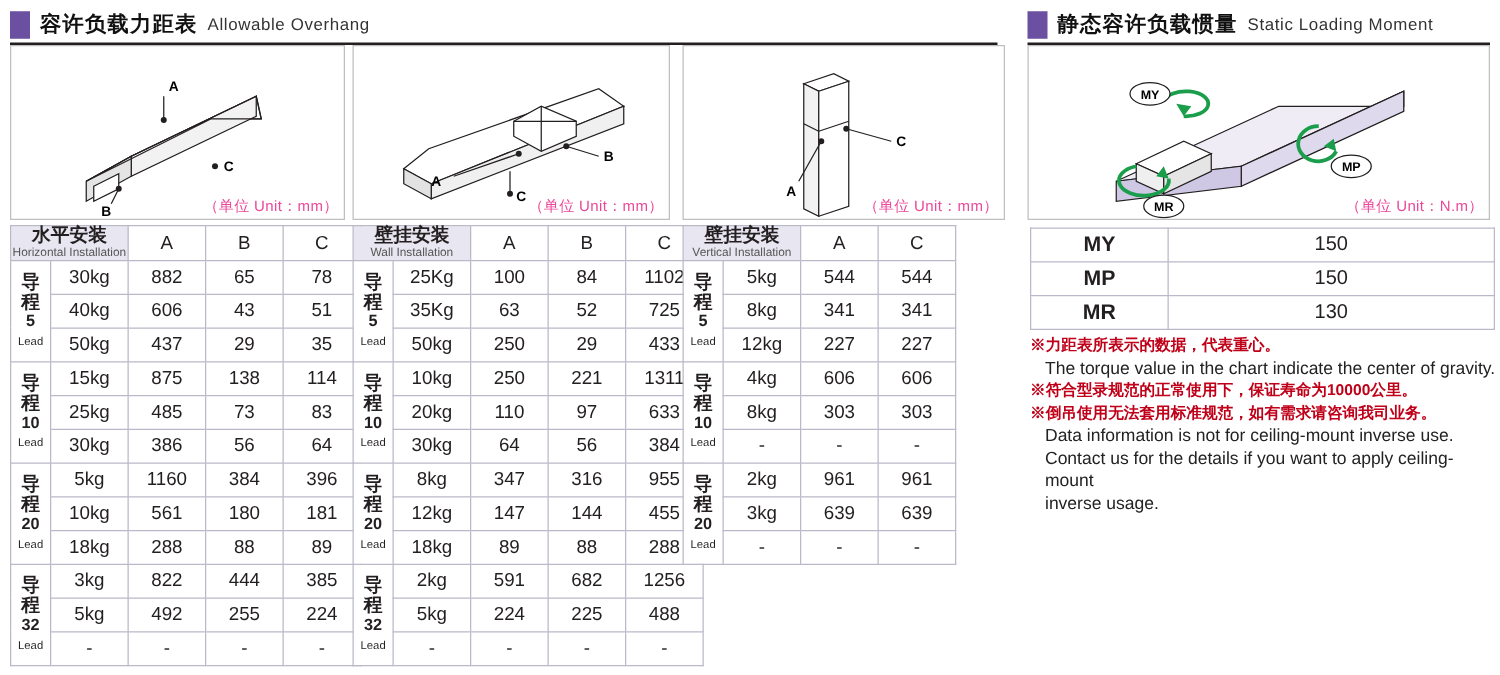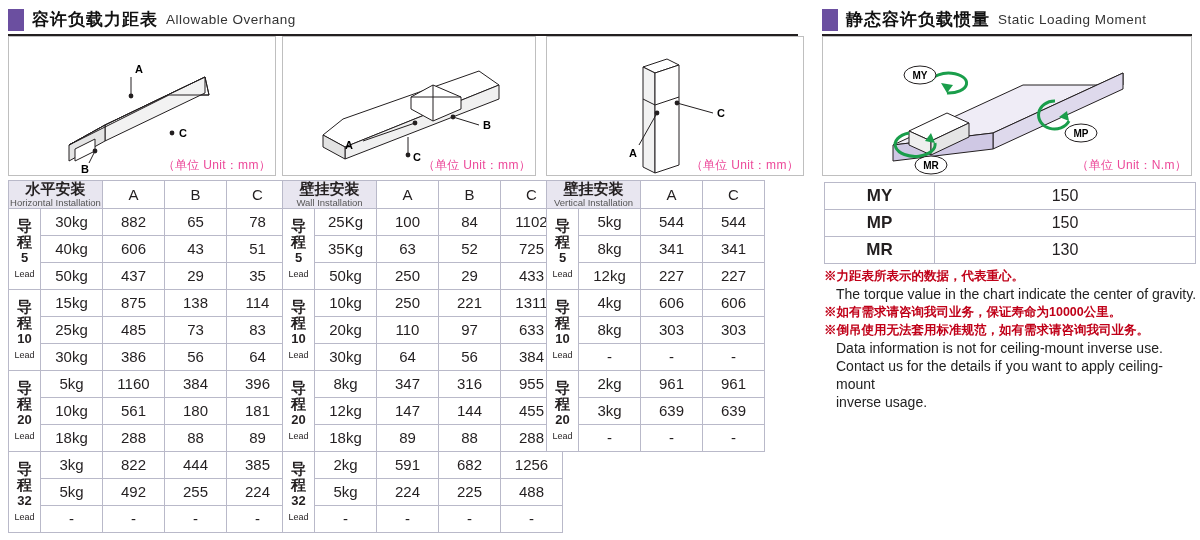--- a/index.html
+++ b/index.html
@@ -445,21 +445,21 @@
         </tr>
       </tbody>
     </table>
 
   <div class="notes" id="notes-block">
       <div class="note">
         <div class="note-cn">※力距表所表示的数据，代表重心。</div>
         <div class="note-en">The torque value in the chart indicate the center of gravity.</div>
       </div>
       <div class="note">
-        <div class="note-cn">※如有需求请咨询我司业务，保证寿命为10000公里。</div>
+        <div class="note-cn">※符合型录规范的正常使用下，保证寿命为10000公里。</div>
       </div>
       <div class="note">
         <div class="note-cn">※倒吊使用无法套用标准规范，如有需求请咨询我司业务。</div>
         <div class="note-en">Data information is not for ceiling-mount inverse use.<br>Contact us for the details if you want to apply ceiling-mount<br>inverse usage.</div>
       </div>
     </div>
 
 </div>
 
 </body></html>

